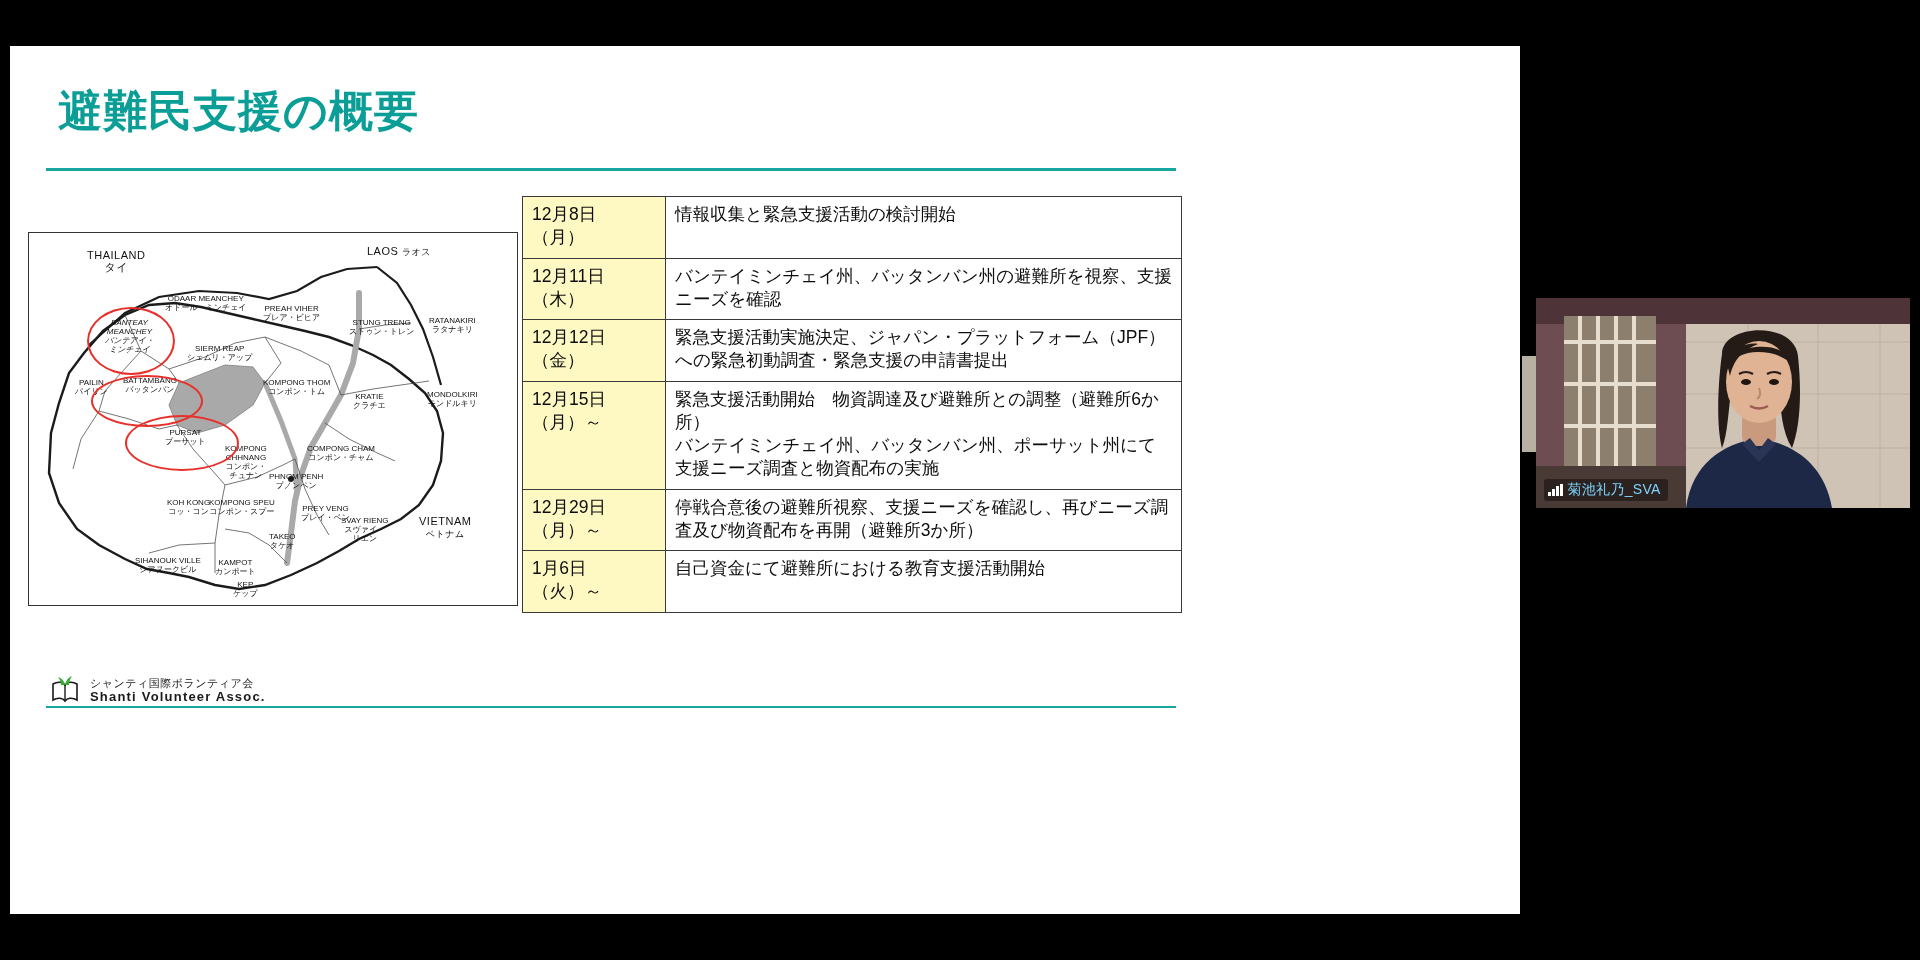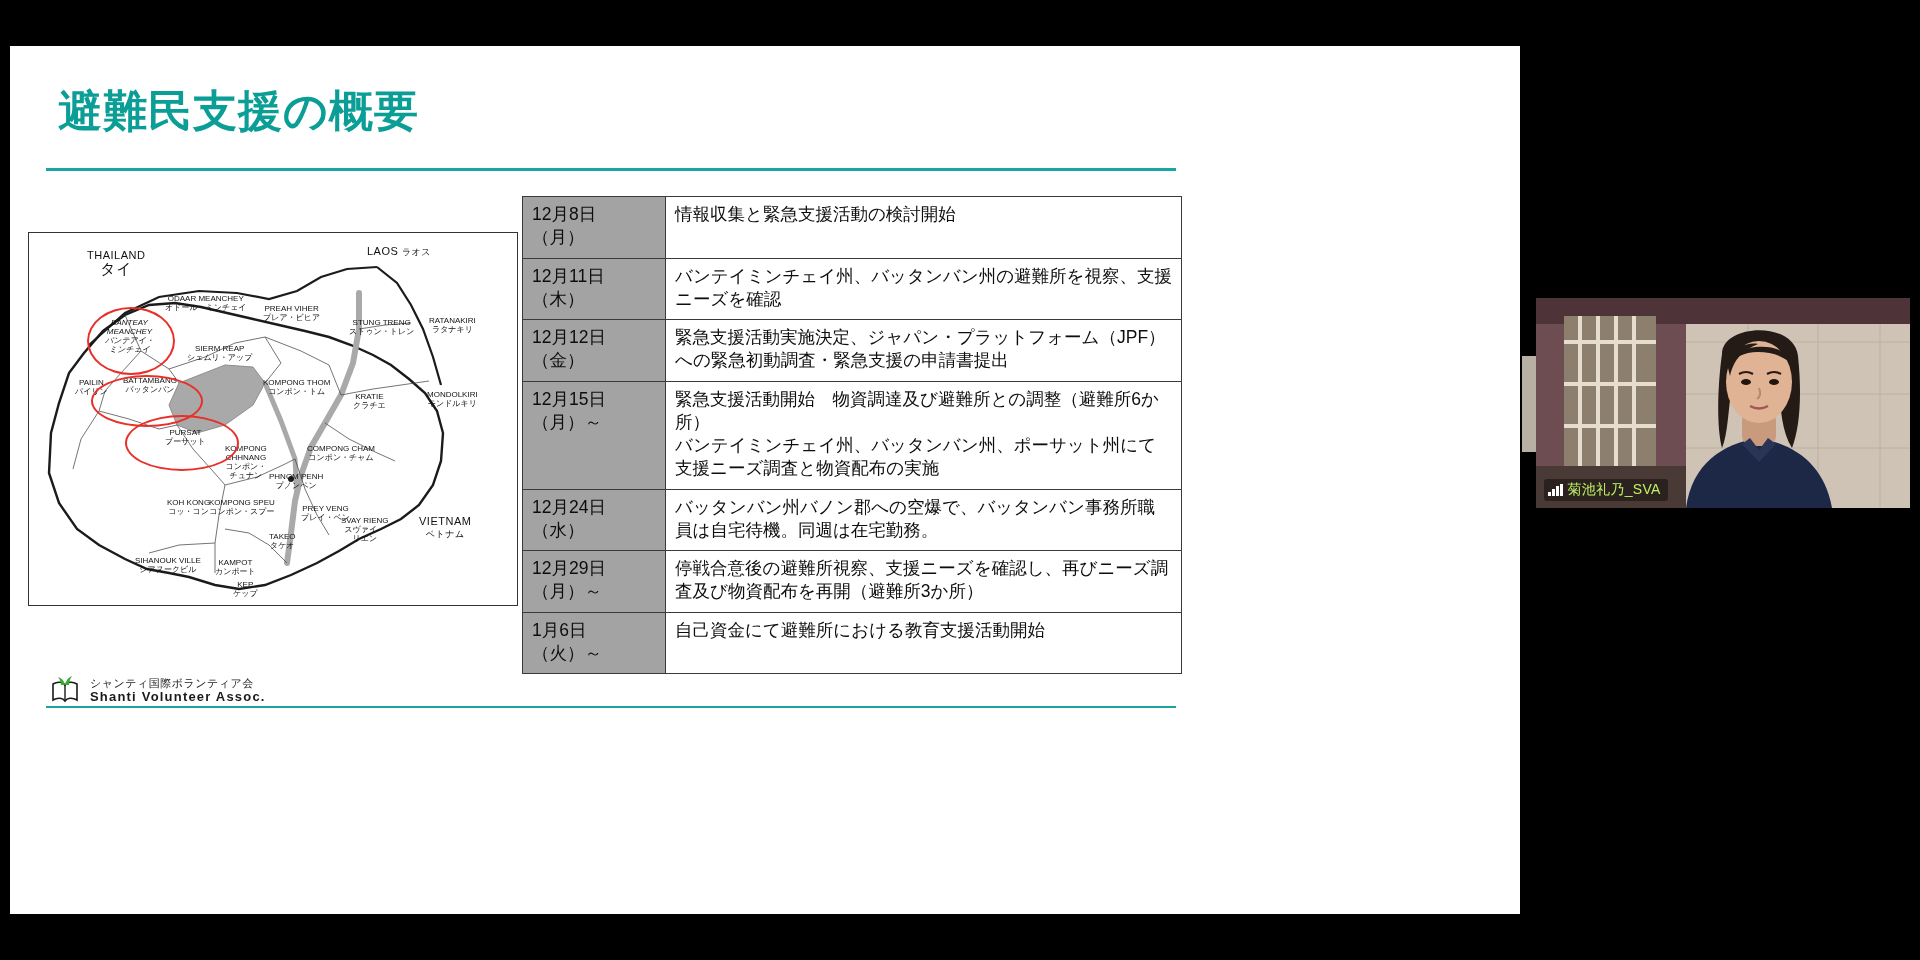--- a/index.html
+++ b/index.html
@@ -115,21 +115,21 @@
     border: 1px solid #3a3a3a;
     padding: 6px 9px 8px 9px;
     vertical-align: top;
     font-size: 17.5px;
     line-height: 1.33;
     color: #0d0d0d;
     font-family: "Liberation Sans", sans-serif;
   }
   #tl-table td.date {
     width: 124px;
-    background: #a3a3a3;
+    background: #fef9c3;
     white-space: pre-line;
   }
   #tl-table td.desc {
     background: #ffffff;
     white-space: pre-line;
   }
 
   
   #video-tile {
     position: absolute;
@@ -147,21 +147,21 @@
     left: 8px;
     bottom: 7px;
     display: flex;
     align-items: center;
     gap: 5px;
     padding: 2px 7px 2px 4px;
     background: rgba(0,0,0,0.42);
     border-radius: 3px;
   }
   #name-badge .label {
-    color: #bef264;
+    color: #7dd3fc;
     font-size: 14px;
     letter-spacing: .3px;
     white-space: nowrap;
   }
   .bars { display: inline-flex; align-items: flex-end; gap: 1.5px; height: 12px; }
   .bars i { display:block; width:2.5px; background:#ffffff; }
   .bars i:nth-child(1){height:4px;}
   .bars i:nth-child(2){height:7px;}
   .bars i:nth-child(3){height:10px;}
   .bars i:nth-child(4){height:12px;}
@@ -219,21 +219,21 @@
           <path d="M312 162 L344 156 L372 152 L400 148"></path>
           <path d="M296 190 L320 206 L344 218 L366 228"></path>
           <path d="M266 226 L276 256 L288 282 L300 302"></path>
           <path d="M258 330 L240 312 L220 300 L196 296"></path>
           <path d="M330 96 L356 92 L382 90"></path>
         </g>
 
         <circle cx="262" cy="246" r="3" fill="#1b1b1b"></circle>
       </svg>
 
-      <div class="map-label big" style="left:58px;top:16px;">THAILAND<br><span style="font-size:15px;">タイ</span></div>
+      <div class="map-label big" style="left:58px;top:16px;">THAILAND<br><span style="font-size:11px;">タイ</span></div>
       <div class="map-label big" style="left:338px;top:12px;">LAOS <span style="font-size:9px;">ラオス</span></div>
       <div class="map-label big" style="left:390px;top:282px;">VIETNAM<br><span style="font-size:9px;">ベトナム</span></div>
 
       <div class="map-label" style="left:136px;top:62px;">ODAAR MEANCHEY<br>オドール・ミンチェイ</div>
       <div class="map-label" style="left:234px;top:72px;">PREAH VIHER<br>プレア・ビヒア</div>
       <div class="map-label" style="left:320px;top:86px;">STUNG TRENG<br>ストゥン・トレン</div>
       <div class="map-label" style="left:400px;top:84px;">RATANAKIRI<br>ラタナキリ</div>
       <div class="map-label" style="left:76px;top:86px;font-style:italic;">BANTEAY<br>MEANCHEY<br>バンテアイ・<br>ミンチェイ</div>
       <div class="map-label" style="left:158px;top:112px;">SIERM REAP<br>シェムリ・アップ</div>
       <div class="map-label" style="left:234px;top:146px;">KOMPONG THOM<br>コンポン・トム</div>
@@ -289,25 +289,20 @@
 （金）</td>
           <td class="desc">緊急支援活動実施決定、ジャパン・プラットフォーム（JPF）への緊急初動調査・緊急支援の申請書提出</td>
         </tr>
         <tr>
           <td class="date">12月15日
 （月）～</td>
           <td class="desc">緊急支援活動開始　物資調達及び避難所との調整（避難所6か所）
 バンテイミンチェイ州、バッタンバン州、ポーサット州にて支援ニーズ調査と物資配布の実施</td>
         </tr>
         <tr>
-          <td class="date">12月24日
-（水）</td>
-          <td class="desc">バッタンバン州バノン郡への空爆で、バッタンバン事務所職員は自宅待機。同週は在宅勤務。</td>
-        </tr>
-        <tr>
           <td class="date">12月29日
 （月）～</td>
           <td class="desc">停戦合意後の避難所視察、支援ニーズを確認し、再びニーズ調査及び物資配布を再開（避難所3か所）</td>
         </tr>
         <tr>
           <td class="date">1月6日
 （火）～</td>
           <td class="desc">自己資金にて避難所における教育支援活動開始</td>
         </tr>
       </tbody>

